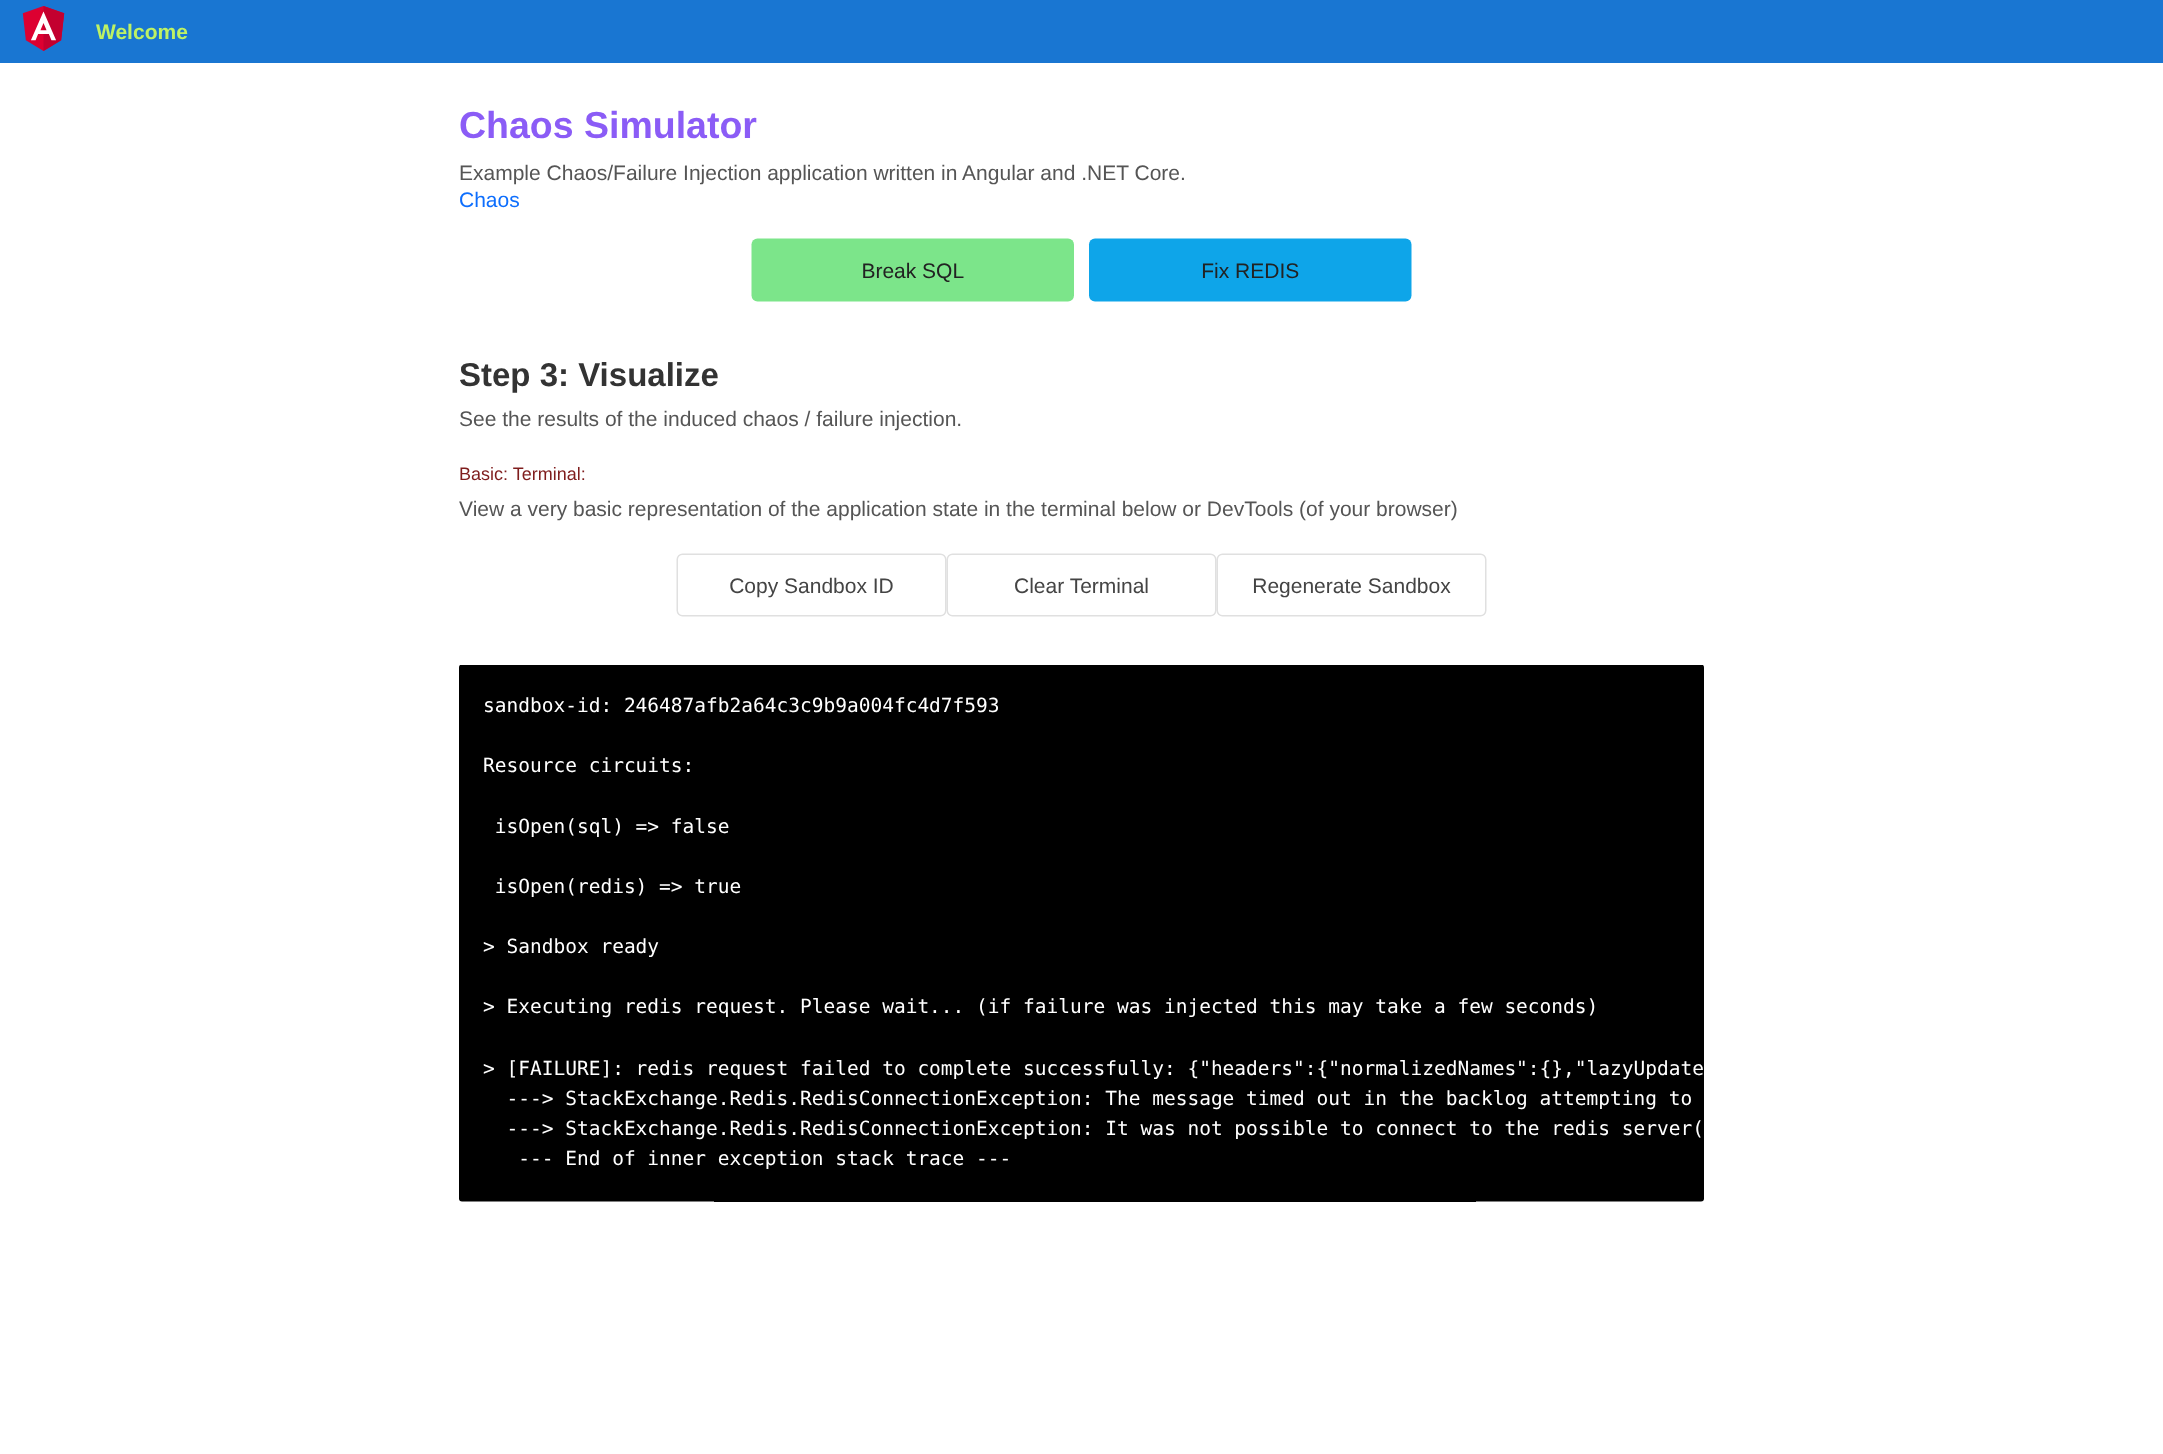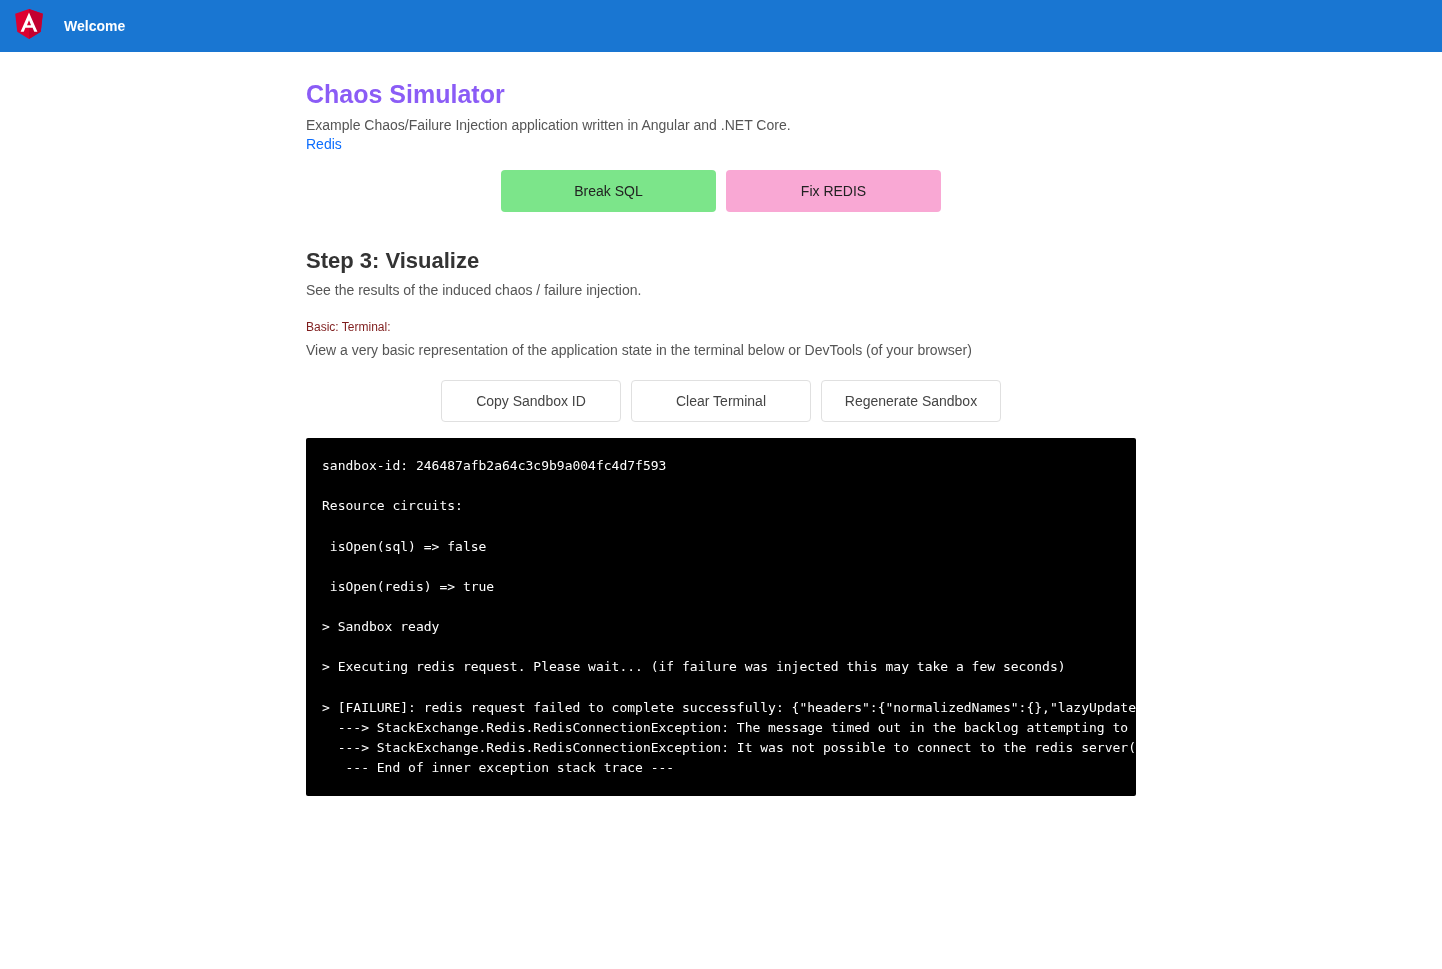--- a/index.html
+++ b/index.html
@@ -7,22 +7,22 @@
   margin: 0;
   padding: 0;
 }
 body {
   font-family: 'Segoe UI', Tahoma, Geneva, Verdana, sans-serif;
   background: #fff;
   color: #333;
 }
 .top-bar {
   background: #1976d2;
-  color: #ffffff;
-  height: 52px;
+  color: #bef264;
+  height: 42px;
   display: flex;
   align-items: center;
   padding: 0 14px;
   gap: 20px;
 }
 .angular-logo {
   width: 30px;
   height: 30px;
 }
 .top-bar-title {
@@ -82,28 +82,27 @@
   border-radius: 4px;
   cursor: pointer;
   min-width: 200px;
   color: #222;
 }
 .btn-break {
   background: #7ce58a;
   min-width: 215px;
 }
 .btn-fix {
-  background: #f9a8d4;
+  background: #0ea5e9;
   min-width: 215px;
 }
 .btn-row-secondary {
   display: flex;
   justify-content: center;
-  gap: 10px;
-  margin-bottom: 16px;
+  margin-bottom: 32px;
 }
 .btn-term {
   background: #fff;
   border: 1px solid #e0e0e0;
   border-radius: 4px;
   padding: 12px 20px;
   font-size: 14px;
   color: #444;
   cursor: pointer;
   min-width: 180px;
@@ -133,21 +132,21 @@
       <polygon fill="#C3002F" points="125,0 125,250 223,190 240,40"></polygon>
       <path fill="#FFFFFF" d="M125,30L55,190h26l14-34h60l14,34h26L125,30z M142,135h-34l17-41L142,135z"></path>
     </svg>
   </span>
   <span class="top-bar-title">Welcome</span>
 </div>
 
 <div class="container">
   <h1>Chaos Simulator</h1>
   <p class="desc">Example Chaos/Failure Injection application written in Angular and .NET Core.</p>
-  <a href="#" class="more-link">Redis</a>
+  <a href="#" class="more-link">Chaos</a>
 
   <div class="step-block">
     <div class="btn-row">
       <button class="btn btn-break">Break SQL</button>
       <button class="btn btn-fix">Fix REDIS</button>
     </div>
   </div>
 
 
   <div class="step-block">

